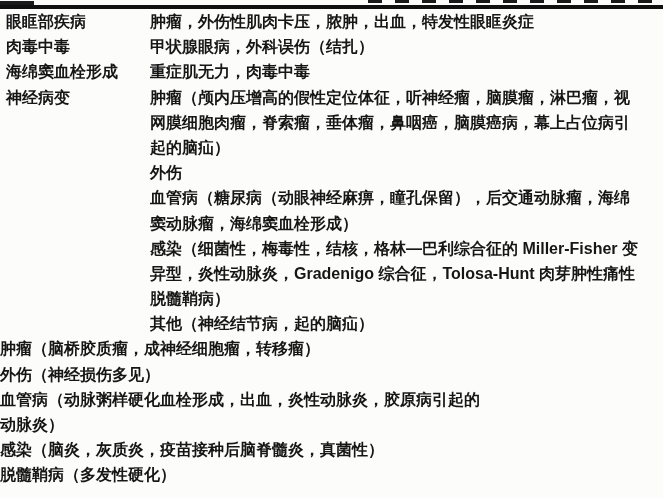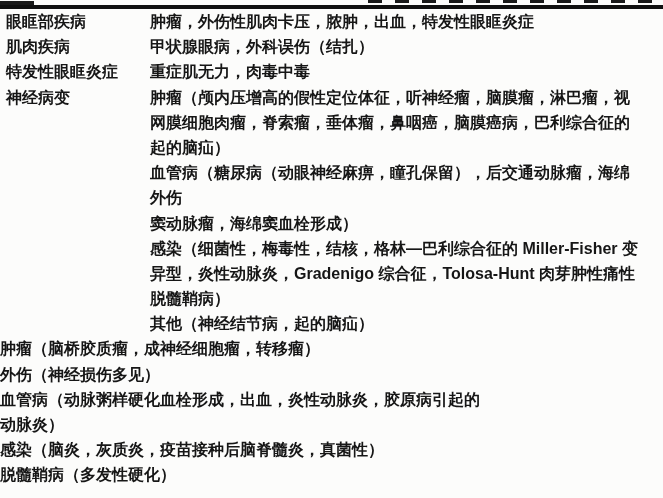--- a/index.html
+++ b/index.html
@@ -85,44 +85,44 @@
       <div class="row">
         <div class="term">
           <div class="line">眼眶部疾病</div>
         </div>
         <div class="details">
           <div class="line">肿瘤，外伤性肌肉卡压，脓肿，出血，特发性眼眶炎症</div>
         </div>
       </div>
       <div class="row">
         <div class="term">
-          <div class="line">肌肉疾病</div>
+          <div class="line">肉毒中毒</div>
         </div>
         <div class="details">
           <div class="line">甲状腺眼病，外科误伤（结扎）</div>
         </div>
       </div>
       <div class="row">
         <div class="term">
-          <div class="line">特发性眼眶炎症</div>
+          <div class="line">海绵窦血栓形成</div>
         </div>
         <div class="details">
           <div class="line">重症肌无力，肉毒中毒</div>
         </div>
       </div>
       <div class="row">
         <div class="term">
           <div class="line">神经病变</div>
         </div>
         <div class="details">
           <div class="line">肿瘤（颅内压增高的假性定位体征，听神经瘤，脑膜瘤，淋巴瘤，视</div>
-          <div class="line">网膜细胞肉瘤，脊索瘤，垂体瘤，鼻咽癌，脑膜癌病，巴利综合征的</div>
+          <div class="line">网膜细胞肉瘤，脊索瘤，垂体瘤，鼻咽癌，脑膜癌病，幕上占位病引</div>
           <div class="line">起的脑疝）</div>
+          <div class="line">外伤</div>
           <div class="line">血管病（糖尿病（动眼神经麻痹，瞳孔保留），后交通动脉瘤，海绵</div>
-          <div class="line">外伤</div>
           <div class="line">窦动脉瘤，海绵窦血栓形成）</div>
           <div class="line">感染（细菌性，梅毒性，结核，格林—巴利综合征的 Miller-Fisher 变</div>
           <div class="line">异型，炎性动脉炎，Gradenigo 综合征，Tolosa-Hunt 肉芽肿性痛性</div>
           <div class="line">脱髓鞘病）</div>
           <div class="line">其他（神经结节病，起的脑疝）</div>
         </div>
       </div>
       <div class="row">
         <div class="details">
           <div class="line">肿瘤（脑桥胶质瘤，成神经细胞瘤，转移瘤）</div>

